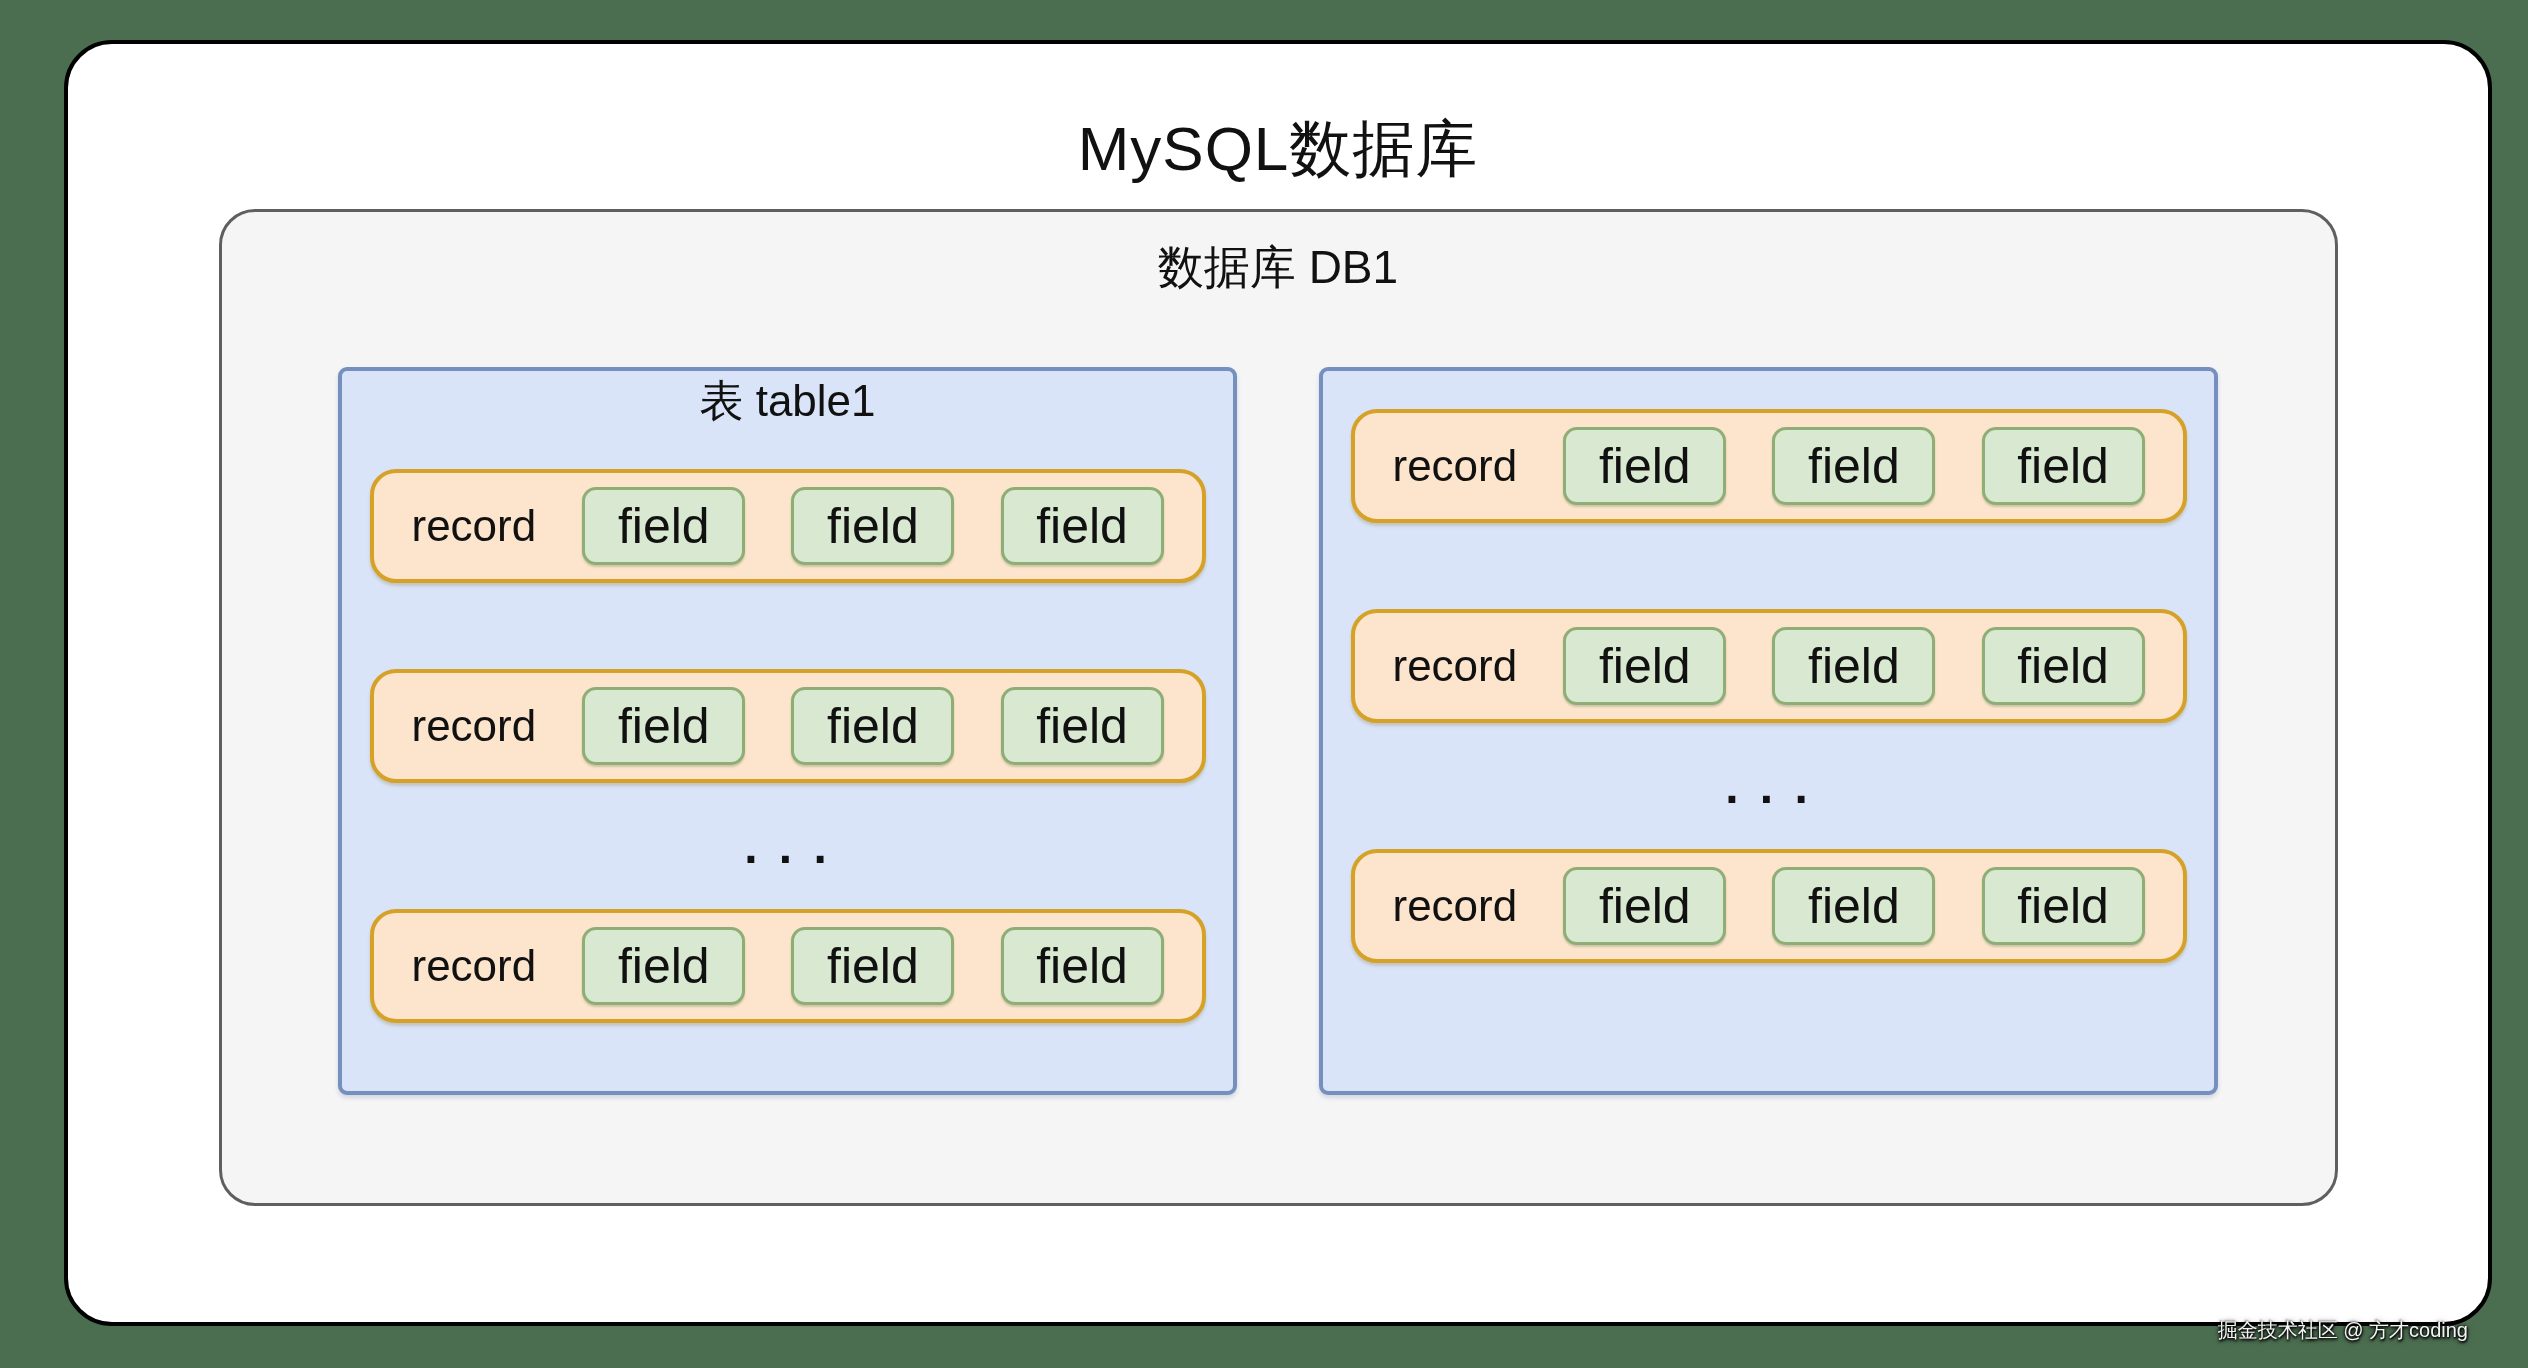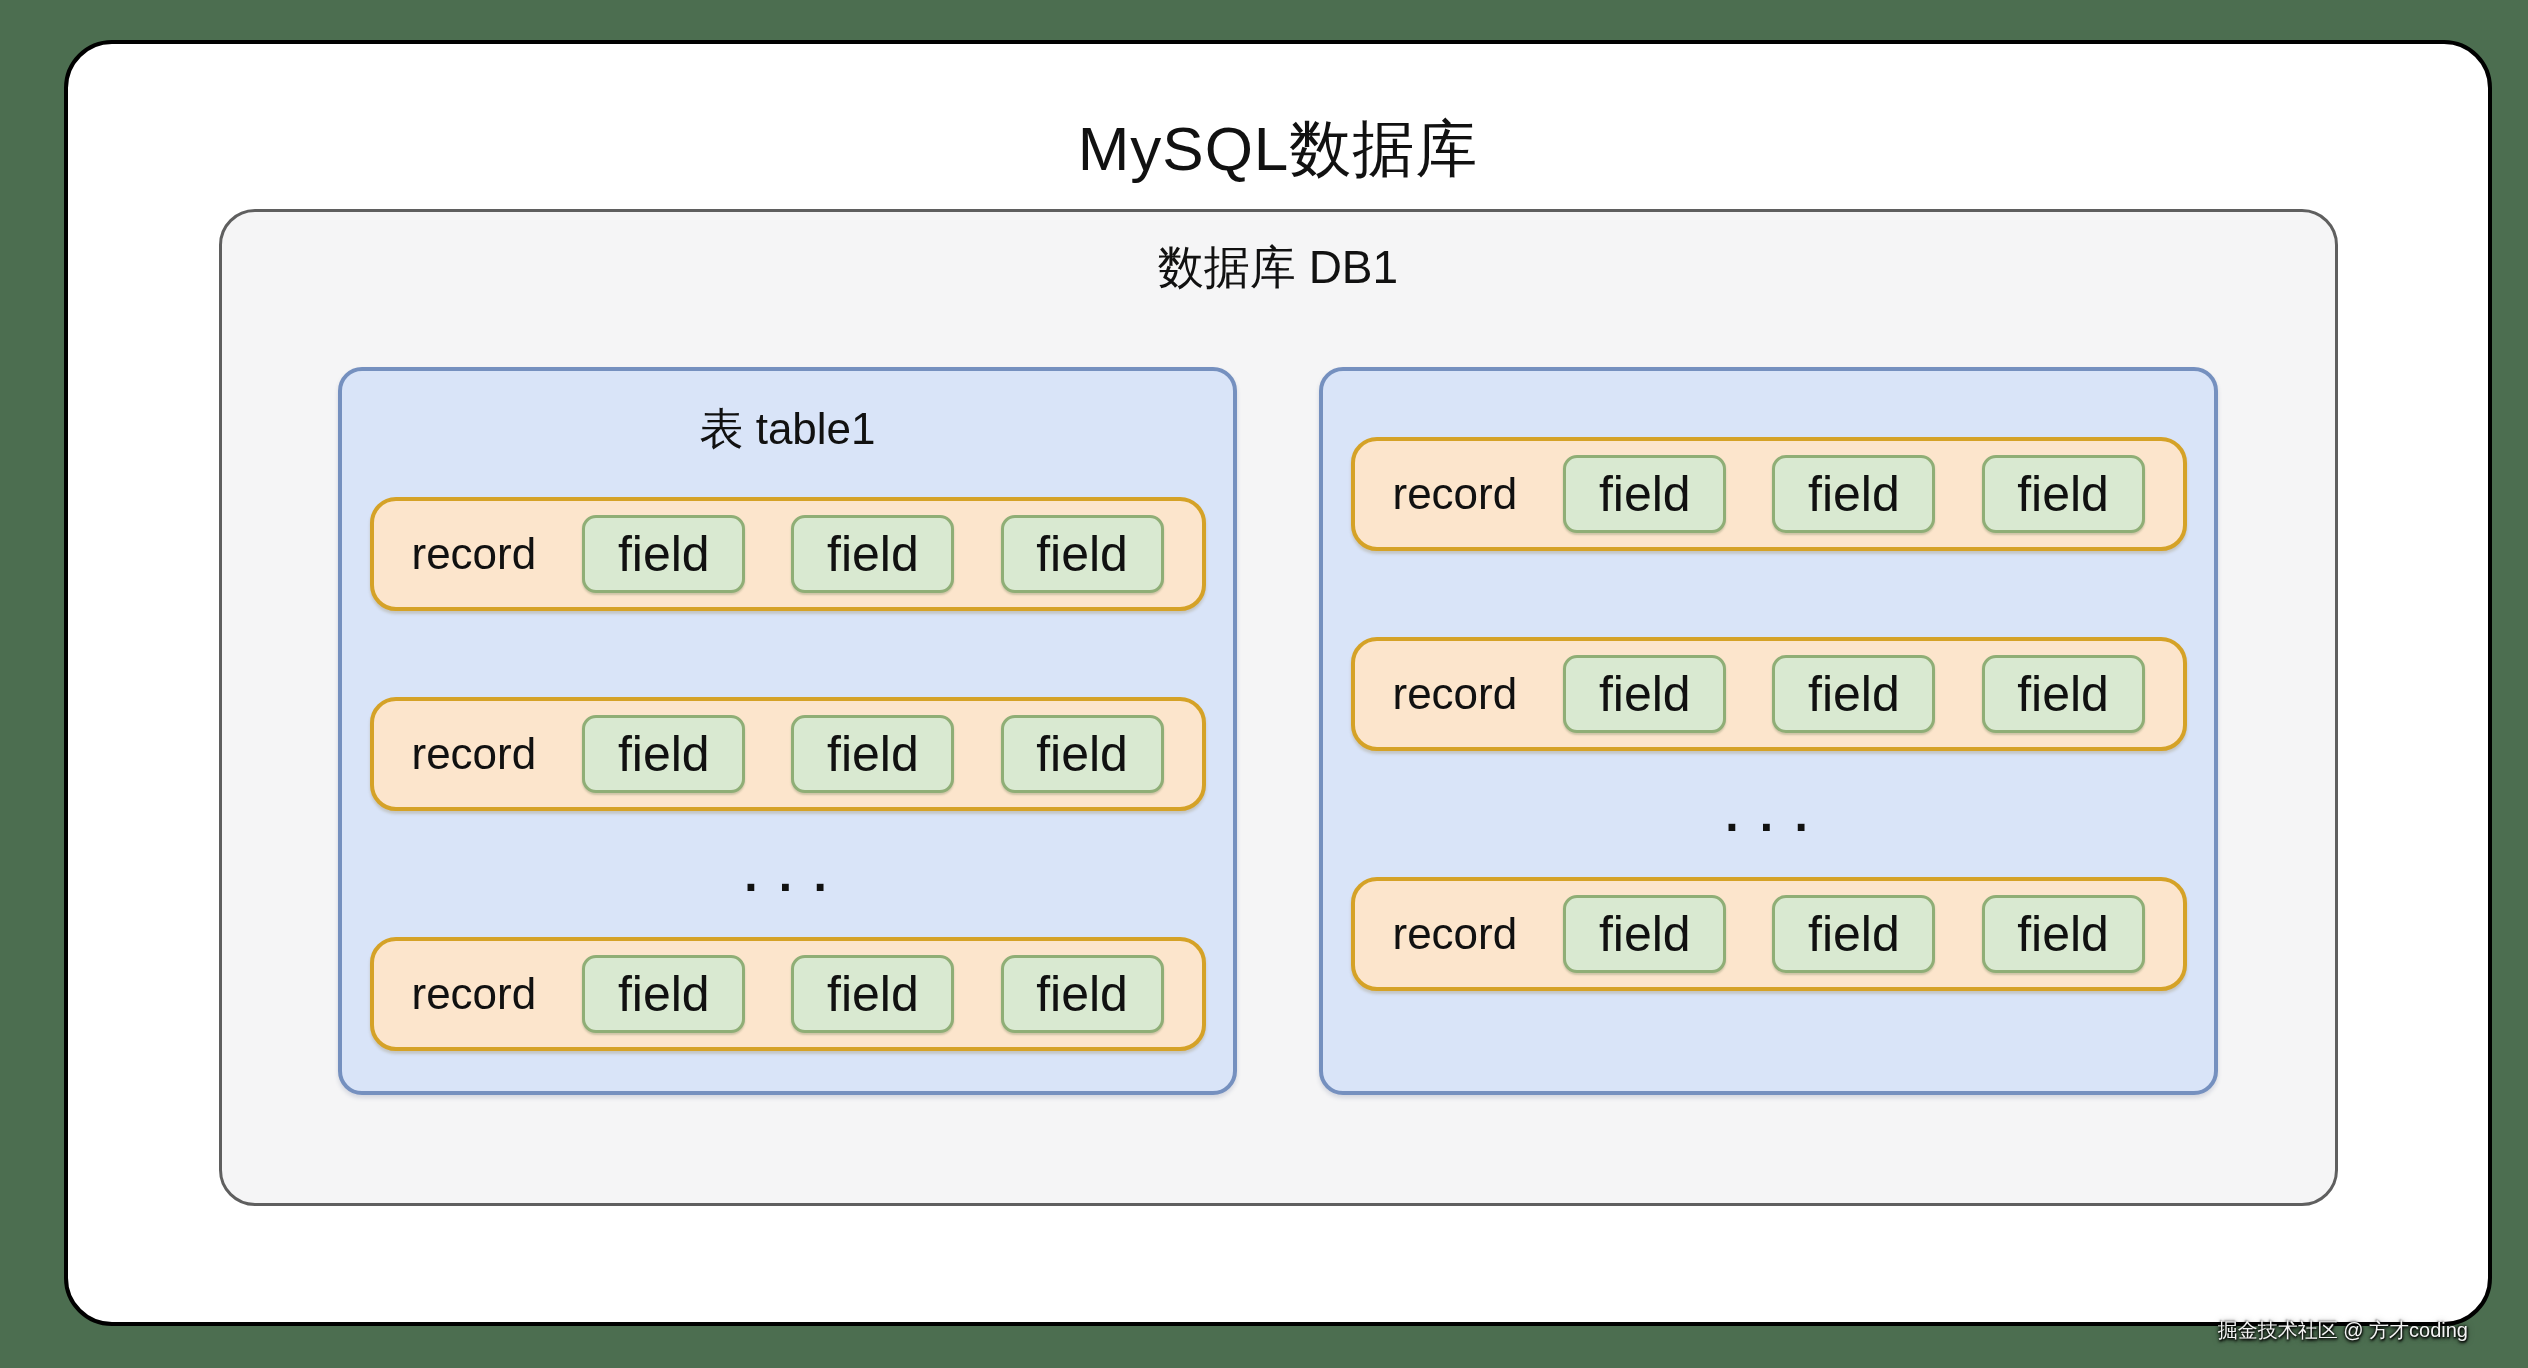--- a/index.html
+++ b/index.html
@@ -56,23 +56,22 @@
   .tables-row{
     margin-top:71px;
     display:flex;
     justify-content:center;
     gap:82px;
   }
   .table-box{
     width:899px;height:728px;
     background:var(--table-fill);
     border:4px solid var(--table-border);
-    border-radius:24px;
+    border-radius:9px;
     box-shadow:0 3px 4px rgba(60,80,120,0.18);
-    padding-top:28px;
   }
   .table-title{
     text-align:center;
     font-size:44px;
     line-height:60px;
   }
   .record-row{
     width:836px;height:114px;
     margin:0 auto;
     background:var(--record-fill);

